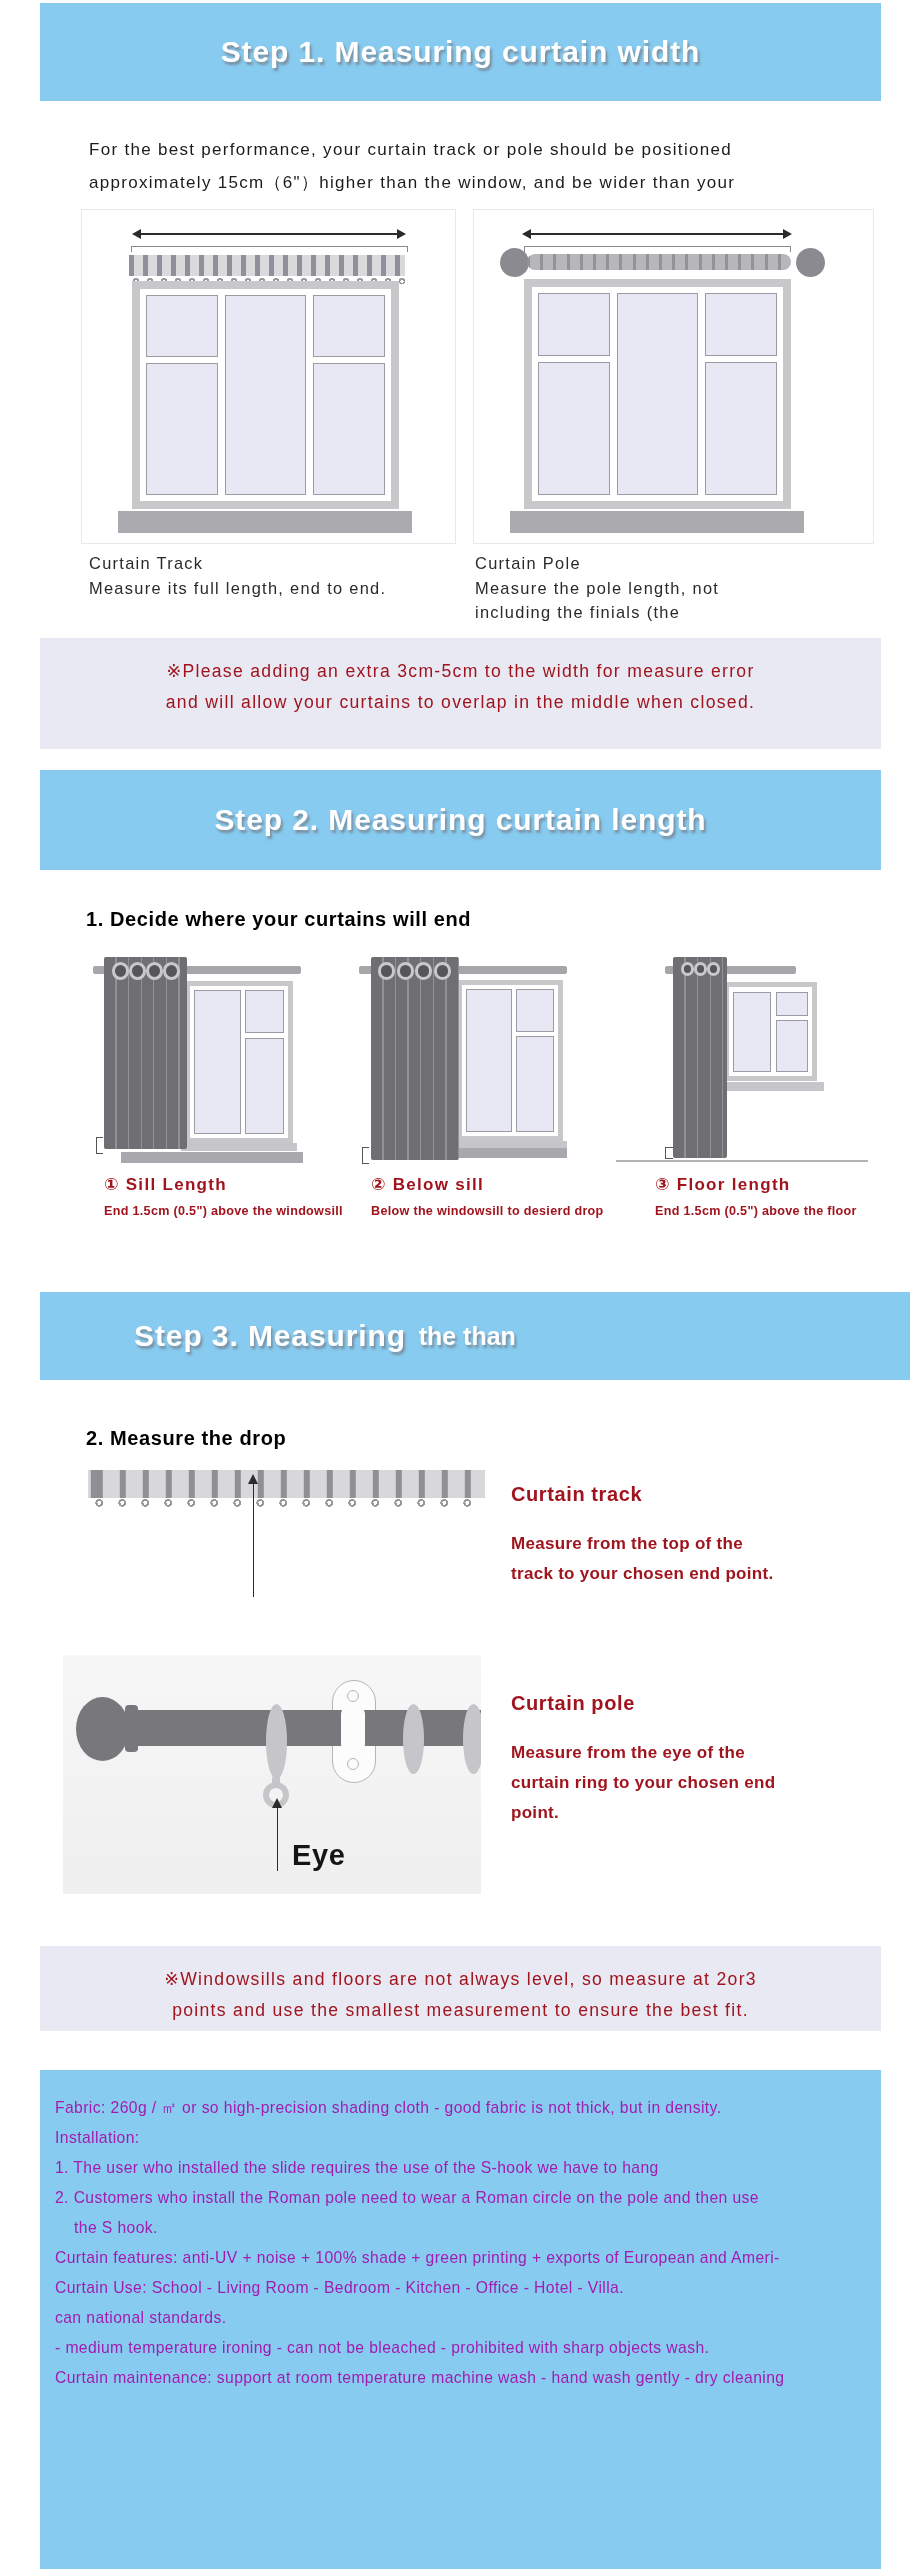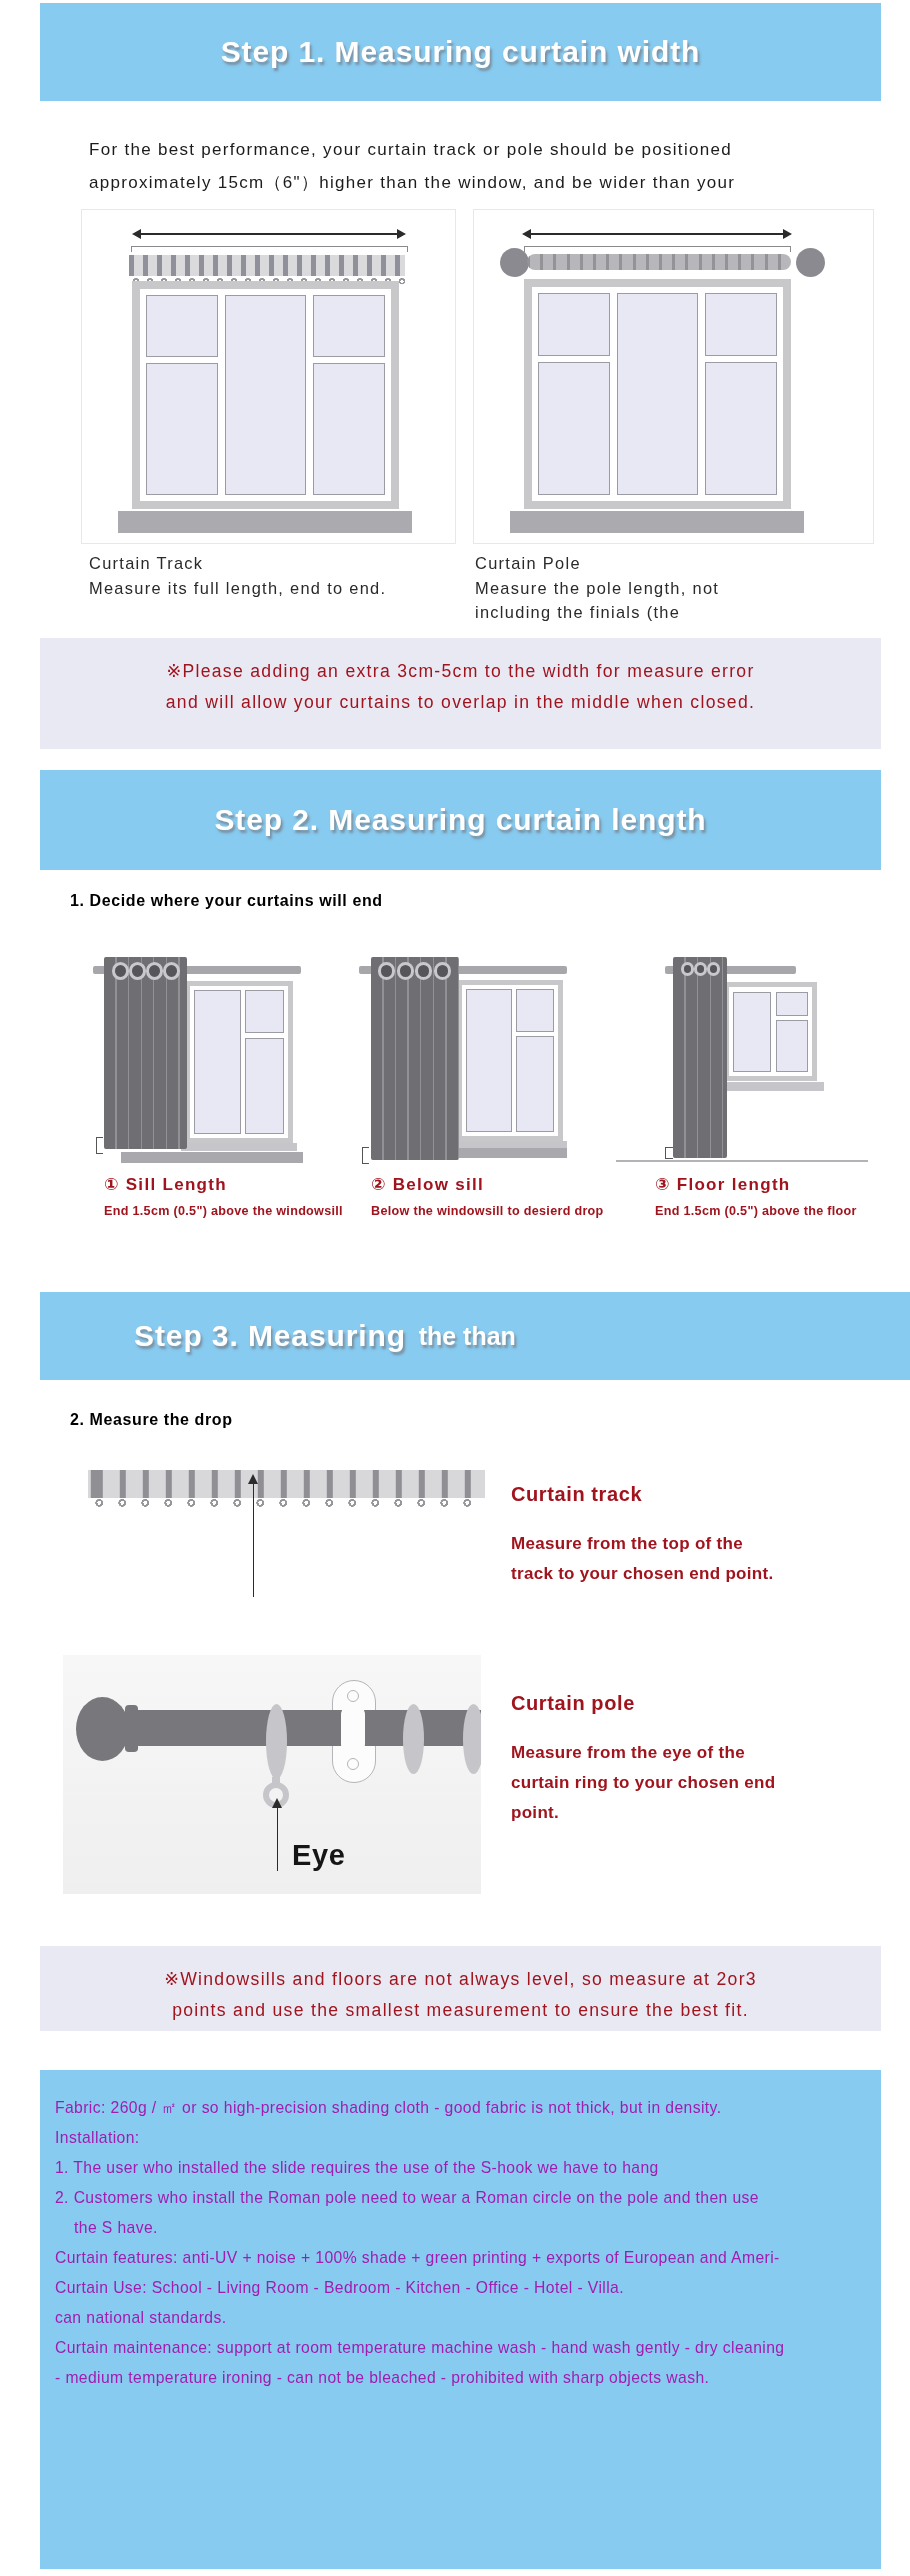--- a/index.html
+++ b/index.html
@@ -64,21 +64,21 @@
   #capPole{left:475px;top:551px;}
   .cap-line{font-size:16.4px;color:#2A2A2A;letter-spacing:1.3px;line-height:24.5px;white-space:nowrap;}
 
   
   .note{position:absolute;left:40px;width:841px;background:#E9E9F4;text-align:center;box-sizing:border-box;}
   #note1{top:638px;height:111px;padding-top:17.6px;}
   #note2{top:1946px;height:85px;padding-top:17.6px;}
   .note-line{font-size:17.6px;color:#A0141E;letter-spacing:1.3px;line-height:31px;white-space:nowrap;}
 
   
-  .subhead{position:absolute;margin:0;font-size:16px;font-weight:bold;color:#000;letter-spacing:0.6px;white-space:nowrap;}
+  .subhead{position:absolute;margin:16px;font-size:20px;font-weight:bold;color:#000;letter-spacing:0.6px;white-space:nowrap;}
   #h2{left:70px;top:892px;}
   #h3{left:70px;top:1411px;}
 
   
   .fig2{position:absolute;width:211px;height:209px;}
   #f21{left:93px;top:956px;}
   #f22{left:363px;top:956px;}
   #f23{left:654px;top:956px;}
   .fig2 .rod{position:absolute;background:#A7A7AB;height:8.2px;top:10px;border-radius:1.9px;}
   #f21 .rod{left:0;width:208px;}
@@ -397,22 +397,22 @@
   <div class="note" id="note2">
     <div class="note-line">※Windowsills and floors are not always level, so measure at 2or3</div>
     <div class="note-line">points and use the smallest measurement to ensure the best fit.</div>
   </div>
 
   <div id="info">
     <div class="info-line">Fabric: 260g / ㎡ or so high-precision shading cloth - good fabric is not thick, but in density.</div>
     <div class="info-line">Installation:</div>
     <div class="info-line">1. The user who installed the slide requires the use of the S-hook we have to hang</div>
     <div class="info-line">2. Customers who install the Roman pole need to wear a Roman circle on the pole and then use</div>
-    <div class="info-line">    the S have.</div>
+    <div class="info-line">    the S hook.</div>
     <div class="info-line">Curtain features: anti-UV + noise + 100% shade + green printing + exports of European and Ameri-</div>
     <div class="info-line">Curtain Use: School - Living Room - Bedroom - Kitchen - Office - Hotel - Villa.</div>
     <div class="info-line">can national standards.</div>
+    <div class="info-line">- medium temperature ironing - can not be bleached - prohibited with sharp objects wash.</div>
     <div class="info-line">Curtain maintenance: support at room temperature machine wash - hand wash gently - dry cleaning</div>
-    <div class="info-line">- medium temperature ironing - can not be bleached - prohibited with sharp objects wash.</div>
   </div>
 
 </div>
 
 
 </body></html>

